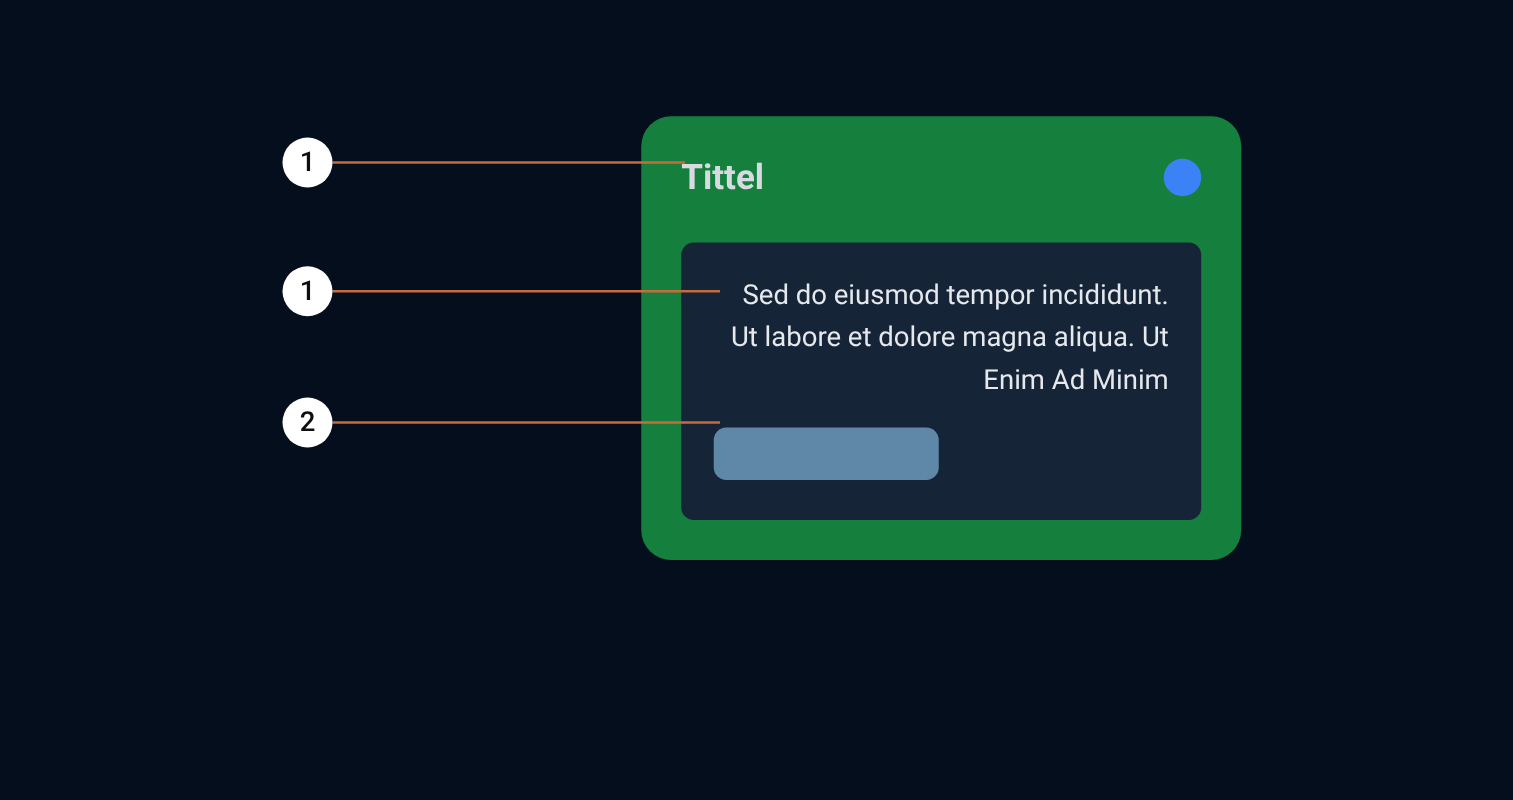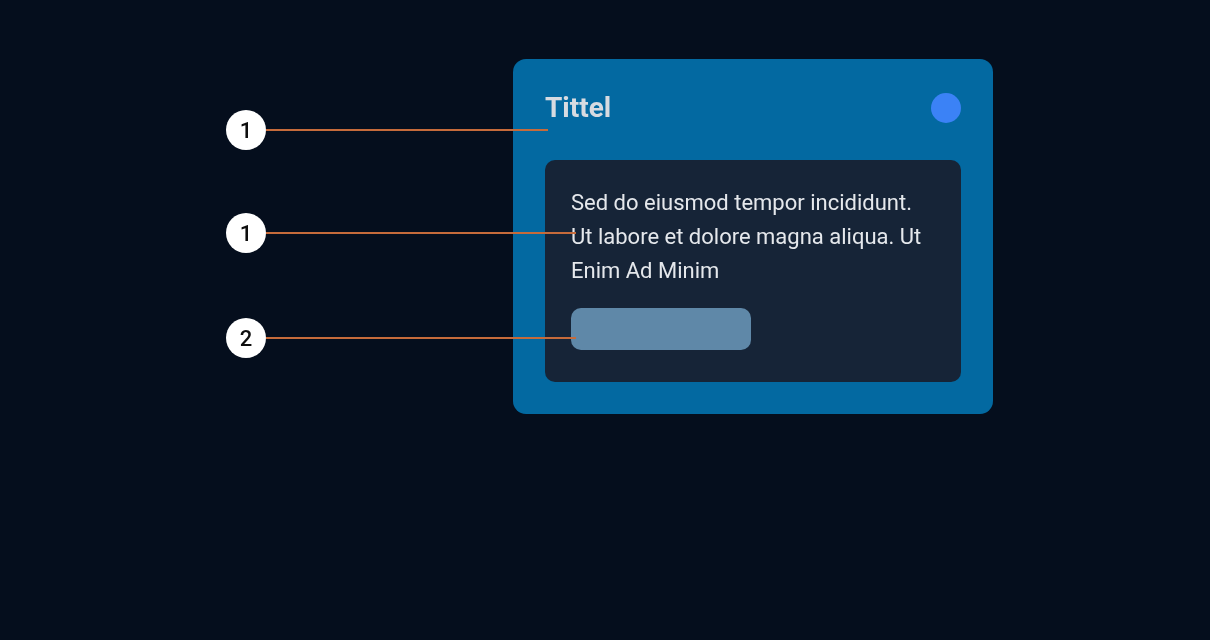--- a/index.html
+++ b/index.html
@@ -13,24 +13,24 @@
       height: 640px;
       background-color: #050e1d;
       font-family: -apple-system, BlinkMacSystemFont, "Segoe UI", Roboto, sans-serif;
       position: relative;
       overflow: hidden;
     }
     
     .card {
       position: absolute;
       left: 513px;
-      top: 59px;
+      top: 93px;
       width: 480px;
-      background-color: #0369a1;
-      border-radius: 13px;
+      background-color: #15803d;
+      border-radius: 24px;
       padding: 32px 32px 32px 32px;
     }
     
     .card-header {
       display: flex;
       justify-content: space-between;
       align-items: center;
       margin-bottom: 36px;
     }
     
@@ -60,20 +60,21 @@
       letter-spacing: 0.5px;
       margin-bottom: 18px;
     }
     
     .description-text {
       color: #e5e8ec;
       font-size: 22px;
       font-weight: 400;
       line-height: 1.55;
       margin-bottom: 20px;
+      text-align: right;
     }
     
     .action-button {
       width: 180px;
       height: 42px;
       background-color: #5f88a8;
       border: none;
       border-radius: 10px;
       cursor: pointer;
     }

